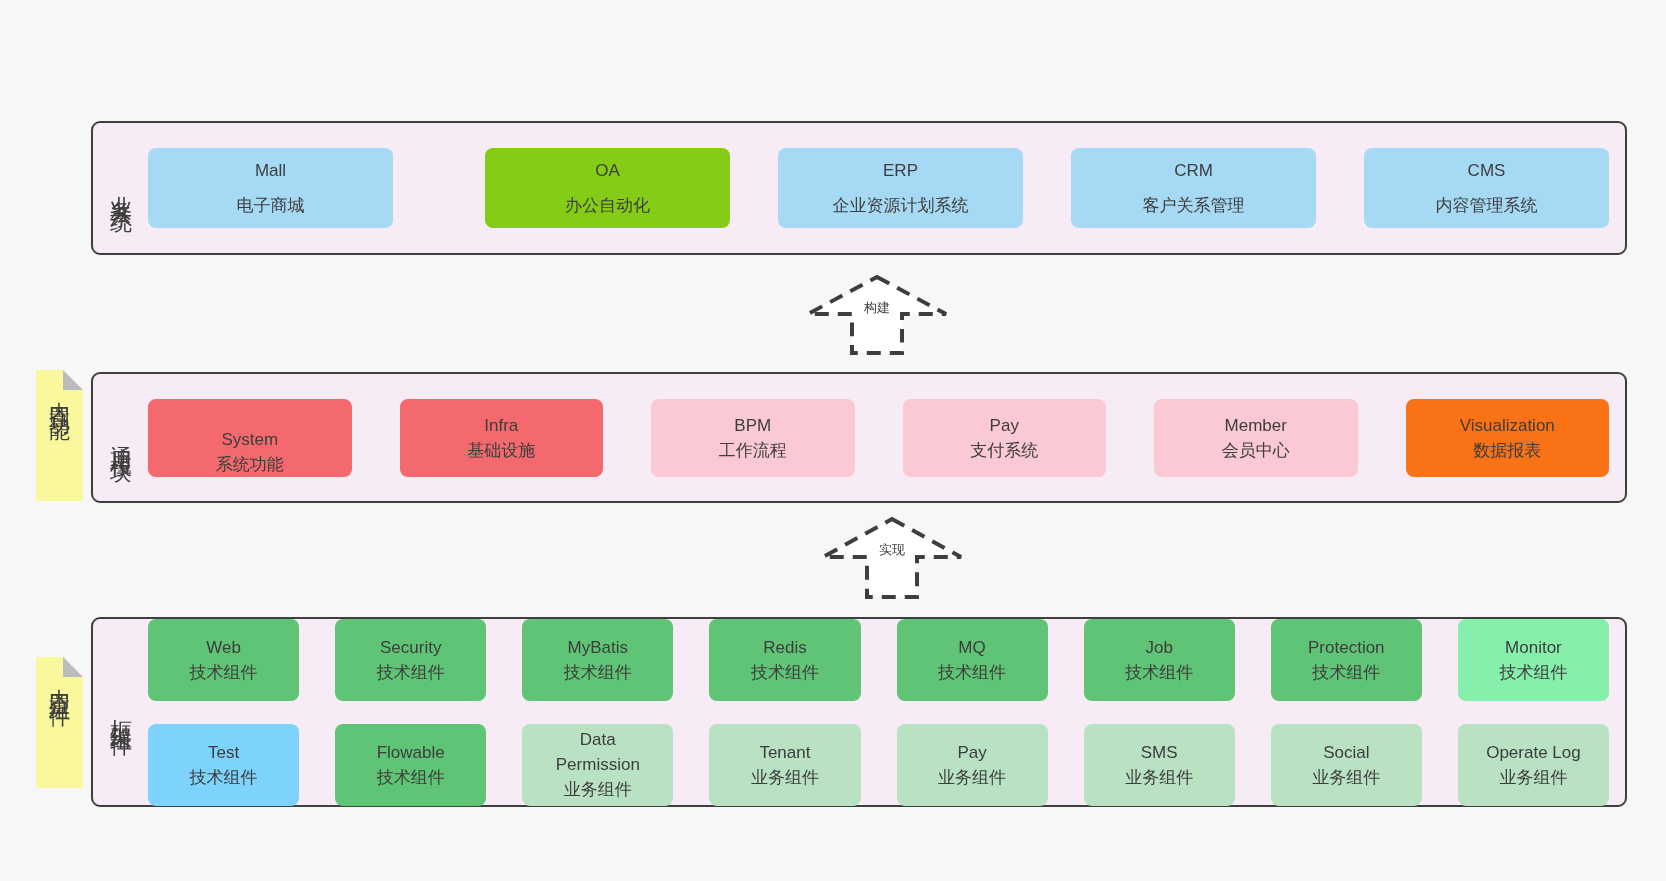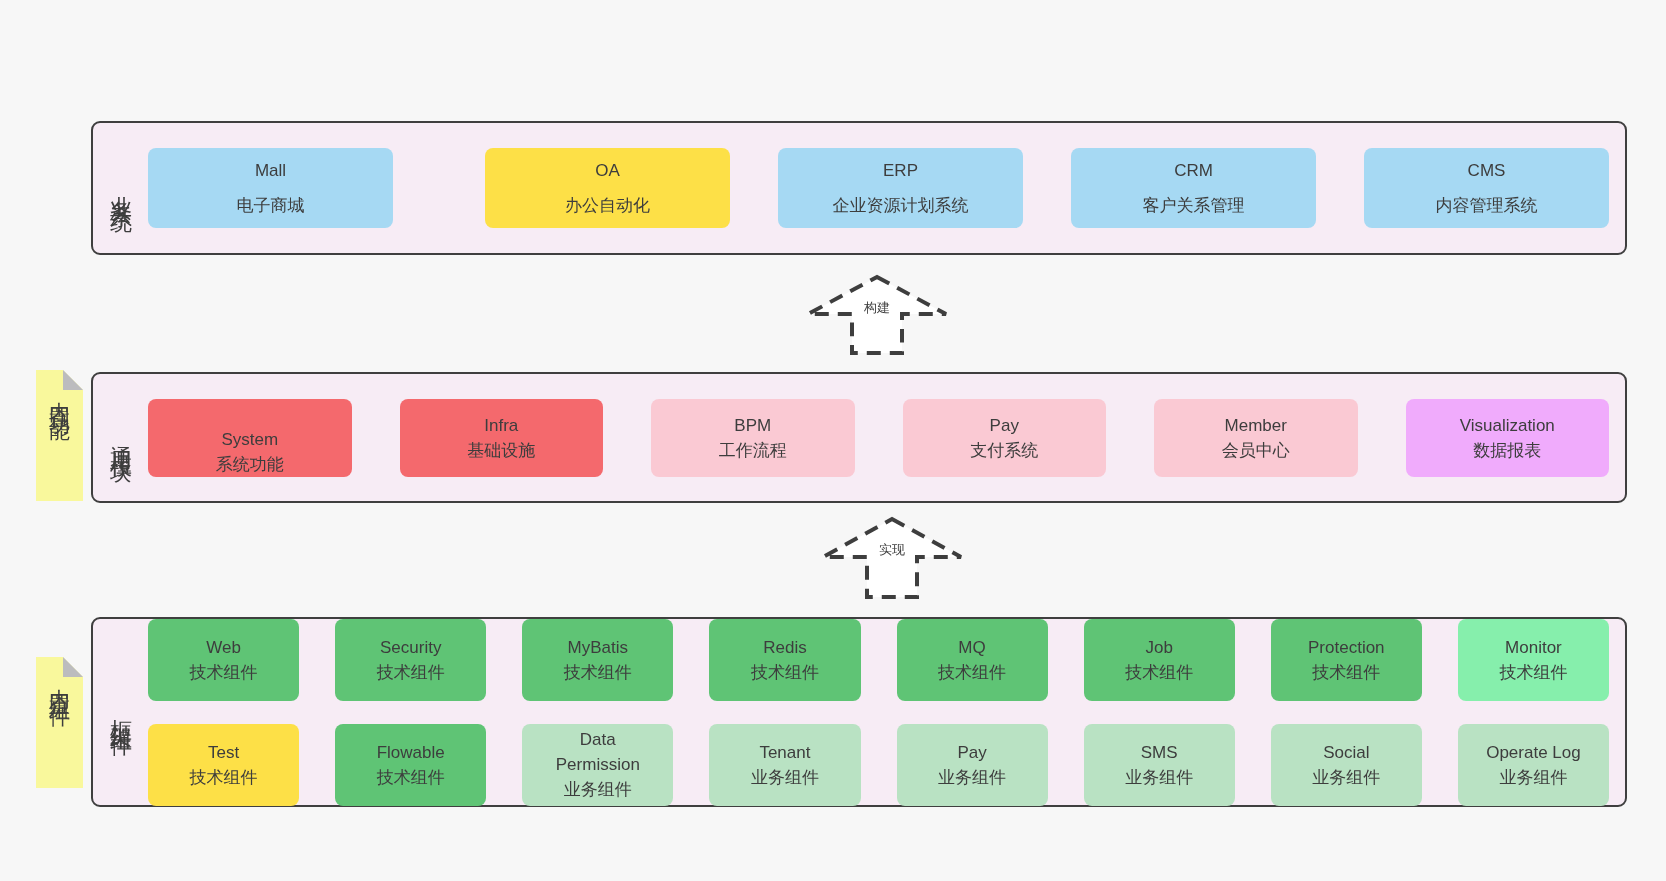--- a/index.html
+++ b/index.html
@@ -61,21 +61,21 @@
 <body>
 
 <div class="layer layer1">
   <div class="layer-label">业务系统</div>
   <div class="rows rows-6">
       <div class="box-row">
         <div class="box" style="background: rgb(166, 217, 243);">
           <div class="box-name">Mall</div>
           <div class="box-desc">电子商城</div>
         </div>
-        <div class="box" style="background: #fde047; margin-left: 44px;">
+        <div class="box" style="background: #84cc16; margin-left: 44px;">
           <div class="box-name">OA</div>
           <div class="box-desc">办公自动化</div>
         </div>
         <div class="box" style="background: rgb(166, 217, 243);">
           <div class="box-name">ERP</div>
           <div class="box-desc">企业资源计划系统</div>
         </div>
         <div class="box" style="background: rgb(166, 217, 243);">
           <div class="box-name">CRM</div>
           <div class="box-desc">客户关系管理</div>
@@ -120,21 +120,21 @@
           <div class="box-desc">工作流程</div>
         </div>
         <div class="box" style="background: rgb(250, 201, 211);">
           <div class="box-name">Pay</div>
           <div class="box-desc">支付系统</div>
         </div>
         <div class="box" style="background: rgb(250, 201, 211);">
           <div class="box-name">Member</div>
           <div class="box-desc">会员中心</div>
         </div>
-        <div class="box" style="background: #f0abfc;">
+        <div class="box" style="background: #f97316;">
           <div class="box-name">Visualization</div>
           <div class="box-desc">数据报表</div>
         </div>
       </div>
     </div>
 </div>
 
 <div class="arrow arrow2">
   <svg viewBox="0 0 144 84" preserveAspectRatio="none">
     <polygon class="arrow-shape" points="72,3 141,41 97,41 97,81 47,81 47,41 3,41"></polygon>
@@ -181,21 +181,21 @@
         <div class="box" style="background: rgb(95, 196, 117);">
           <div class="box-name">Protection</div>
           <div class="box-desc">技术组件</div>
         </div>
         <div class="box" style="background: #86efac;">
           <div class="box-name">Monitor</div>
           <div class="box-desc">技术组件</div>
         </div>
       </div>
       <div class="box-row">
-        <div class="box" style="background: #fde047;">
+        <div class="box" style="background: #7dd3fc;">
           <div class="box-name">Test</div>
           <div class="box-desc">技术组件</div>
         </div>
         <div class="box" style="background: rgb(95, 196, 117);">
           <div class="box-name">Flowable</div>
           <div class="box-desc">技术组件</div>
         </div>
         <div class="box" style="background: rgb(185, 226, 195);">
           <div class="box-name">Data Permission</div>
           <div class="box-desc">业务组件</div>

